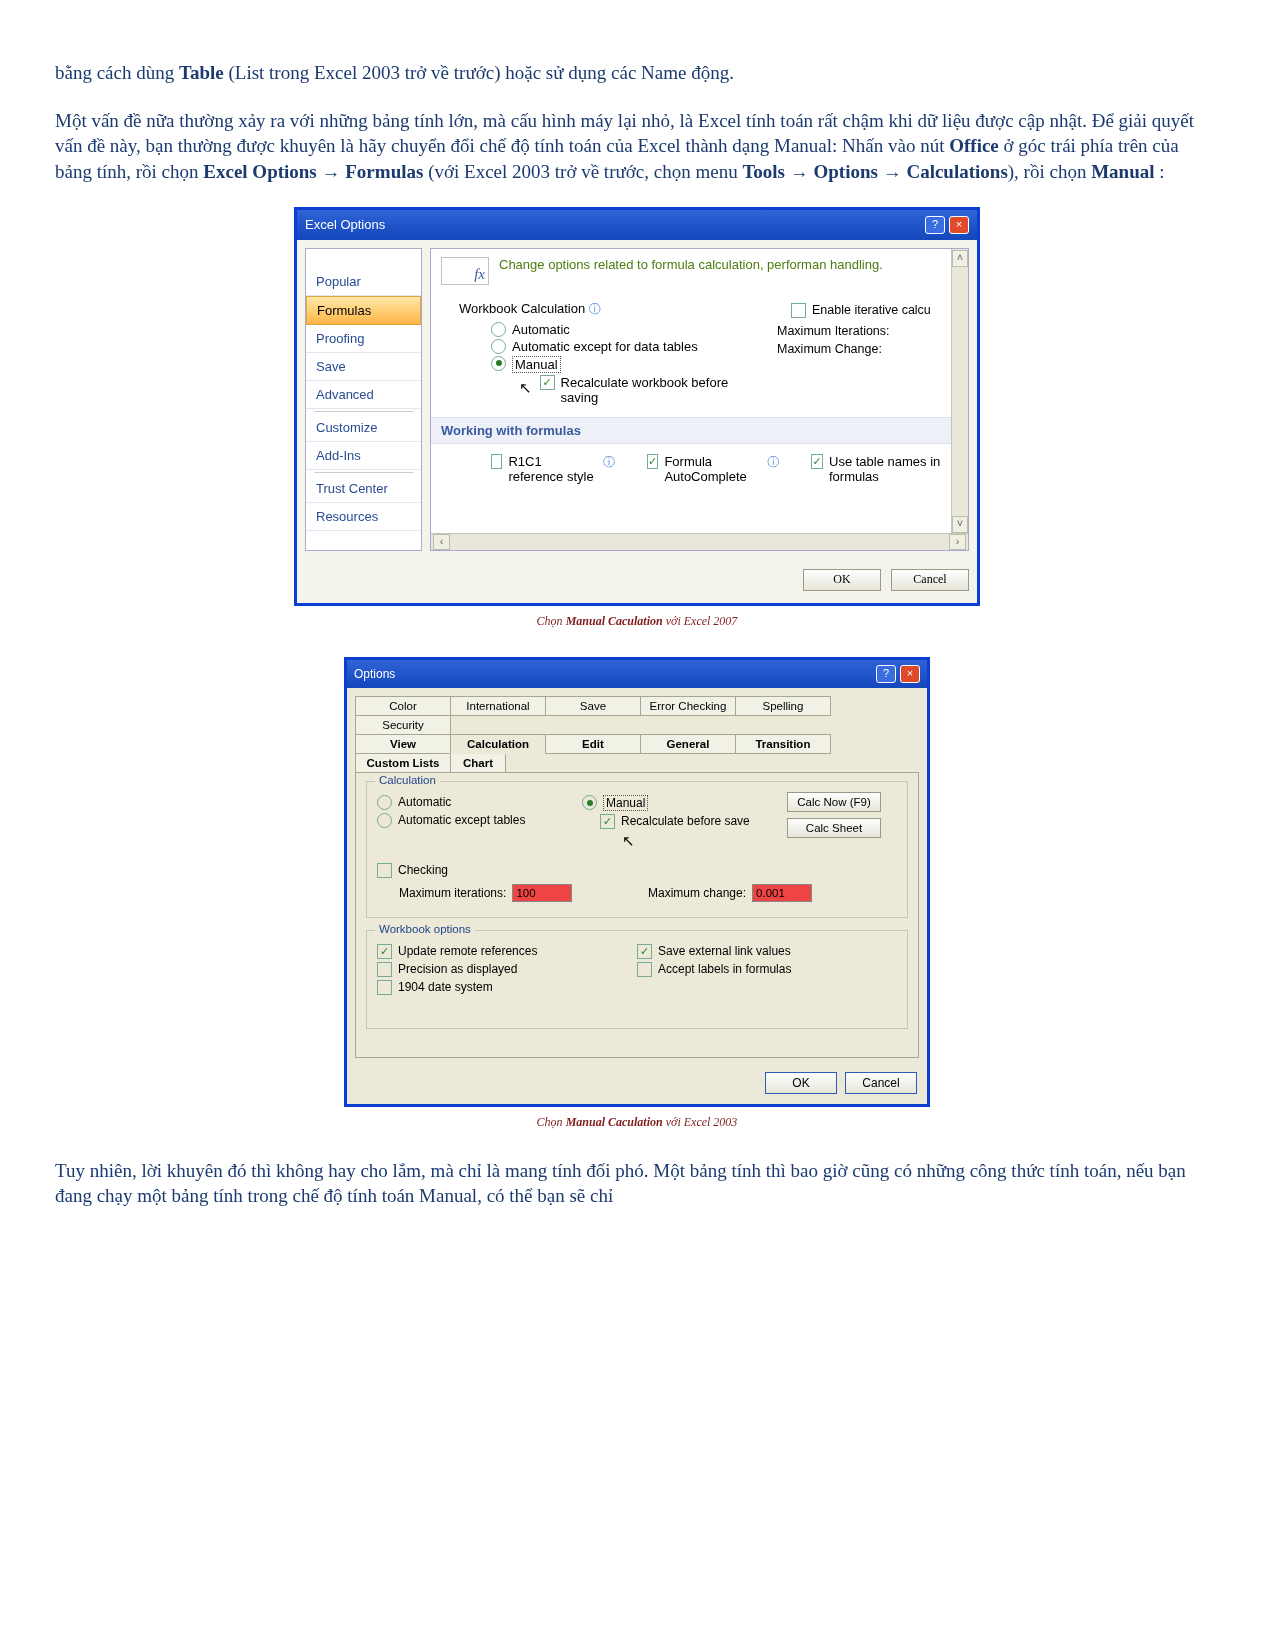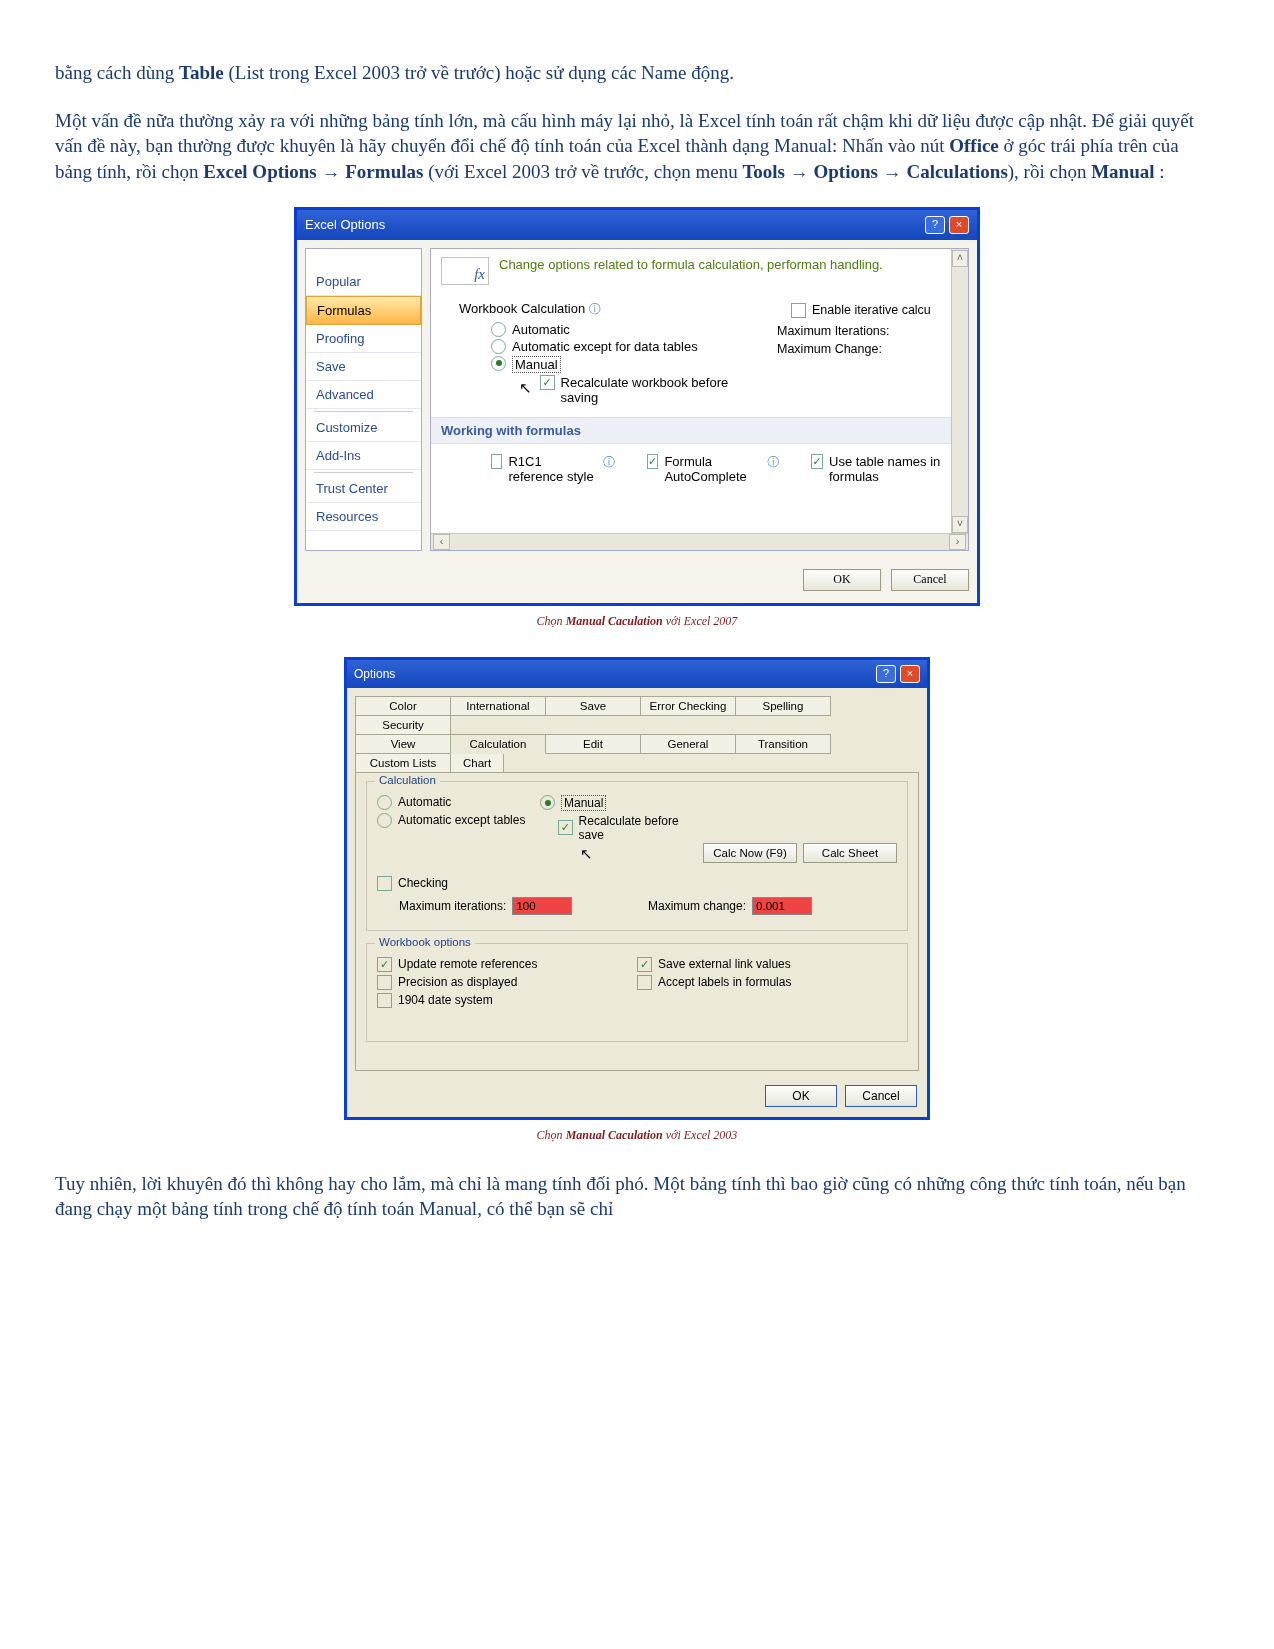--- a/index.html
+++ b/index.html
@@ -114,29 +114,29 @@
     padding:5px 7px; display:flex; justify-content:space-between; align-items:center;
     font-size:12px;
   }
   .tabs03 { display:flex; flex-wrap:wrap; margin:8px 8px 0 8px; }
   .tab03 {
     padding:3px 0; text-align:center; border:1px solid #a7a794; background:#f2f1e6;
     margin-right:-1px; margin-bottom:-1px; font-size:11.5px;
   }
   .tab03.active { background:#ece9d8; border-bottom:1px solid #ece9d8; position:relative; z-index:1; }
   .row1 .tab03 { width: calc((100% - 0px)/6); }
-  .row2 .tab03 { width: calc((100% - 0px)/6); }
+  .row2 .tab03 { width: calc((100% - 0px)/6); font-weight: bold; }
 
   .tabpanel03 { border:1px solid #a7a794; margin:0 8px 8px 8px; padding:8px 10px 16px 10px; background:#ece9d8; }
   .grp03 { border:1px solid #c5c5b8; padding:10px 10px 12px 10px; margin-bottom:12px; position:relative; }
   .grp03 > .legend { position:absolute; top:-8px; left:8px; background:#ece9d8; padding:0 4px; color:#20458c; font-size:11.5px; }
   .row03 { display:flex; align-items:center; gap:6px; margin:3px 0; }
   .cols03 { display:flex; }
   .cols03 > div { flex:1; }
-  .btns-right { display:flex; gap:6px; align-items:flex-end; }
+  .btns-right { display:flex; flex-direction:column; gap:6px; align-items:flex-start; }
   .btn03 { width:94px; height:20px; border:1px solid #9a9a86; background:linear-gradient(#fefefe,#e6e6da); font-size:11.5px; }
   .txt03 { width:52px; height:16px; border:1px solid #888; background:#ef4444; padding:0 3px; font-size:11.5px; }
 
   .footer03 { padding: 6px 10px 10px 0; display:flex; justify-content:flex-end; gap:8px; }
   .btn03b { width:72px; height:22px; border:1px solid #2f5bb8; background:linear-gradient(#fefefe,#e6e6da); font-size:12px; }
 </style>
 </head>
 <body>
 
 <p>

